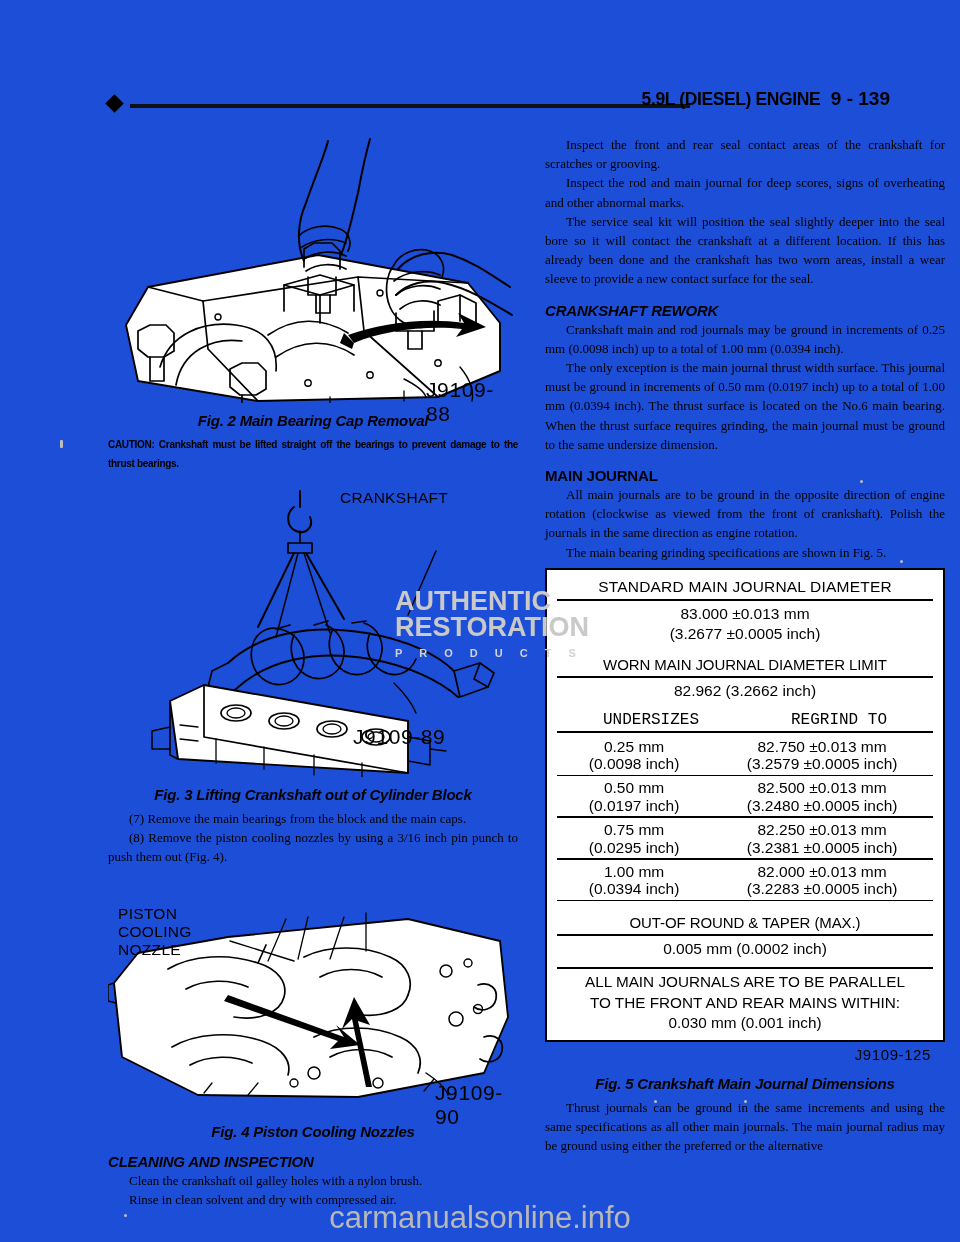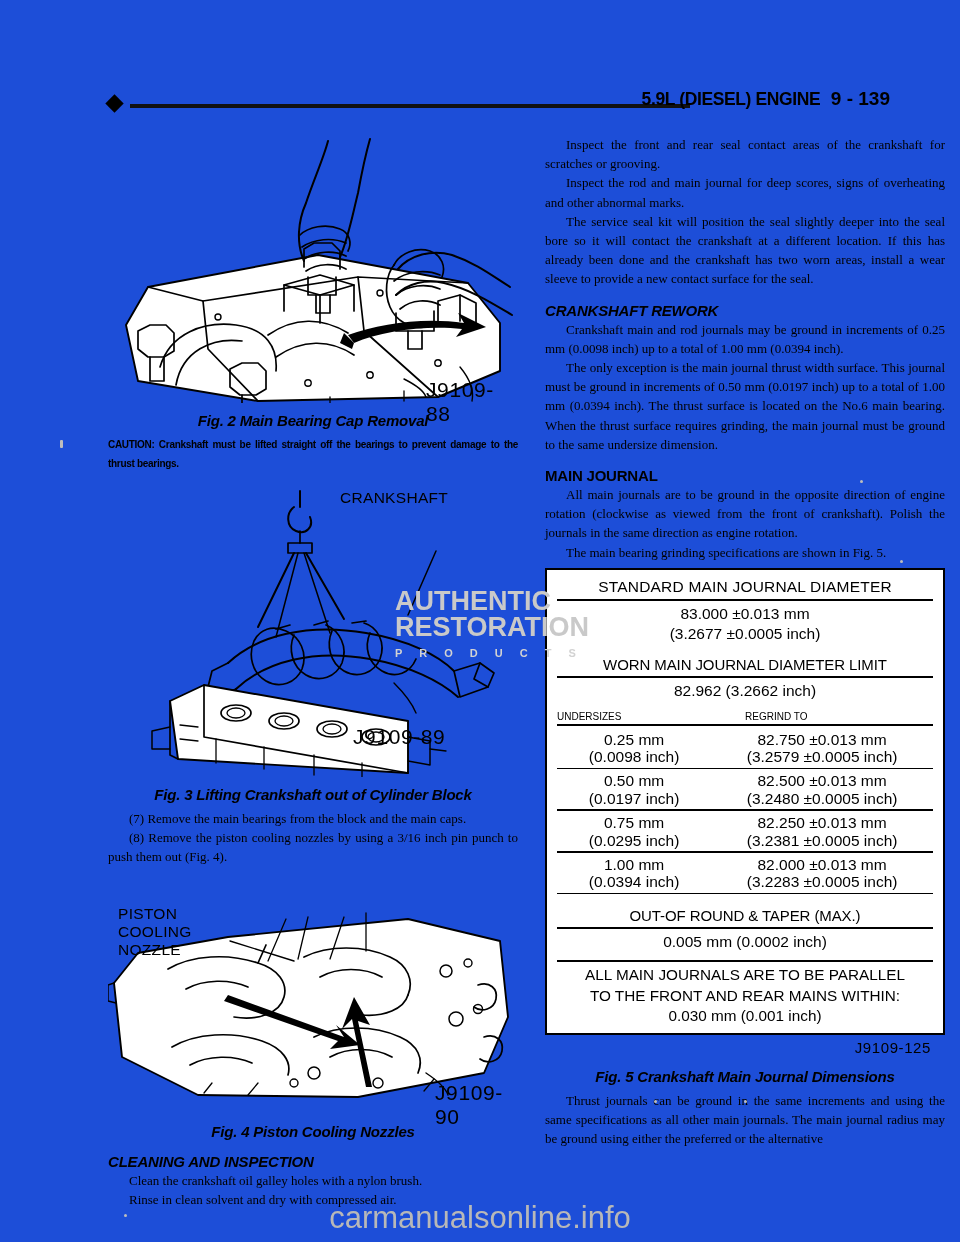--- a/index.html
+++ b/index.html
@@ -44,21 +44,21 @@
   
   .spectable{border:2.5px solid #000;padding:6px 10px 8px 10px;margin-top:6px;
     font-family:"Liberation Sans",sans-serif;background:#fff;}
   .st-head{text-align:center;font-size:15.5px;font-weight:400;letter-spacing:0.2px;
     padding:2px 0 3px 0;}
   .st-head.tight{letter-spacing:-0.1px;font-size:15px;}
   .st-rule{height:2px;background:#000;margin:0 0 3px 0;}
   .st-val{text-align:center;font-size:15.5px;line-height:18px;padding:1px 0;}
   .st-gap{height:10px;}
   .st-colhead{display:flex;padding-bottom:2px;}
-  .st-colhead > div{flex:1;text-align:left;font-size:10px;}
+  .st-colhead > div{flex:1;text-align:center;font-size:16px;font-family:Liberation Mono, monospace;}
   .st-row{display:flex;padding:2px 0 1px 0;}
   .st-row > div{flex:1;text-align:center;font-size:15.5px;line-height:17.5px;}
   .st-row .c1{flex:0 0 41%;}
   .st-row .c2{flex:0 0 59%;}
   .st-thin{height:1.6px;background:#000;margin:1px 0;}
   .st-note{text-align:center;font-size:15.3px;line-height:17.5px;padding-top:3px;}
 
   .fig5-partno{text-align:right;font-family:"Liberation Sans",sans-serif;font-size:15px;
     letter-spacing:0.6px;margin-top:4px;padding-right:14px;}
 

